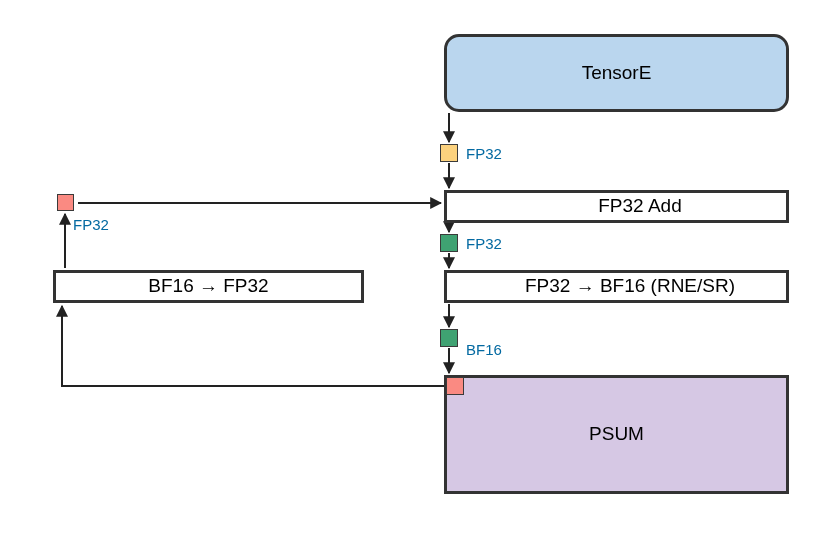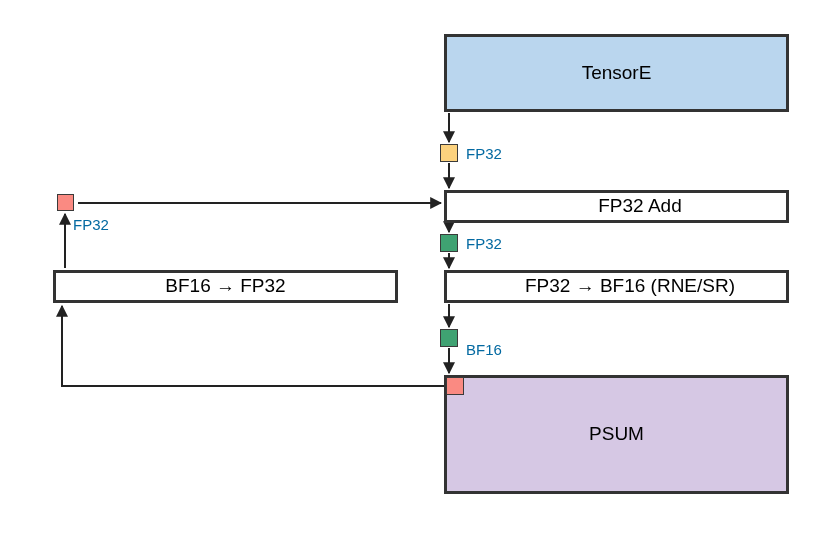--- a/index.html
+++ b/index.html
@@ -30,20 +30,21 @@
     font-family: "Liberation Sans", sans-serif;
     line-height: 1.1;
     white-space: nowrap;
   }
   .node-tensore {
     left: 444px;
     top: 34px;
     width: 345px;
     height: 78px;
     background: #bad6ee;
+    border-radius: 15px;
   }
   .node-fp32add {
     left: 444px;
     top: 190px;
     width: 345px;
     height: 33px;
     background: #ffffff;
     padding-left: 47px;
   }
   .node-convert-down {
@@ -57,21 +58,21 @@
   .node-psum {
     left: 444px;
     top: 375px;
     width: 345px;
     height: 119px;
     background: #d6c8e4;
   }
   .node-convert-up {
     left: 53px;
     top: 270px;
-    width: 345px;
+    width: 311px;
     height: 33px;
     background: #ffffff;
   }
 
   .chip {
     position: absolute;
     box-sizing: border-box;
     border: 1.5px solid #3a3a3a;
   }
   .chip-yellow  { background: #fcd27e; }

